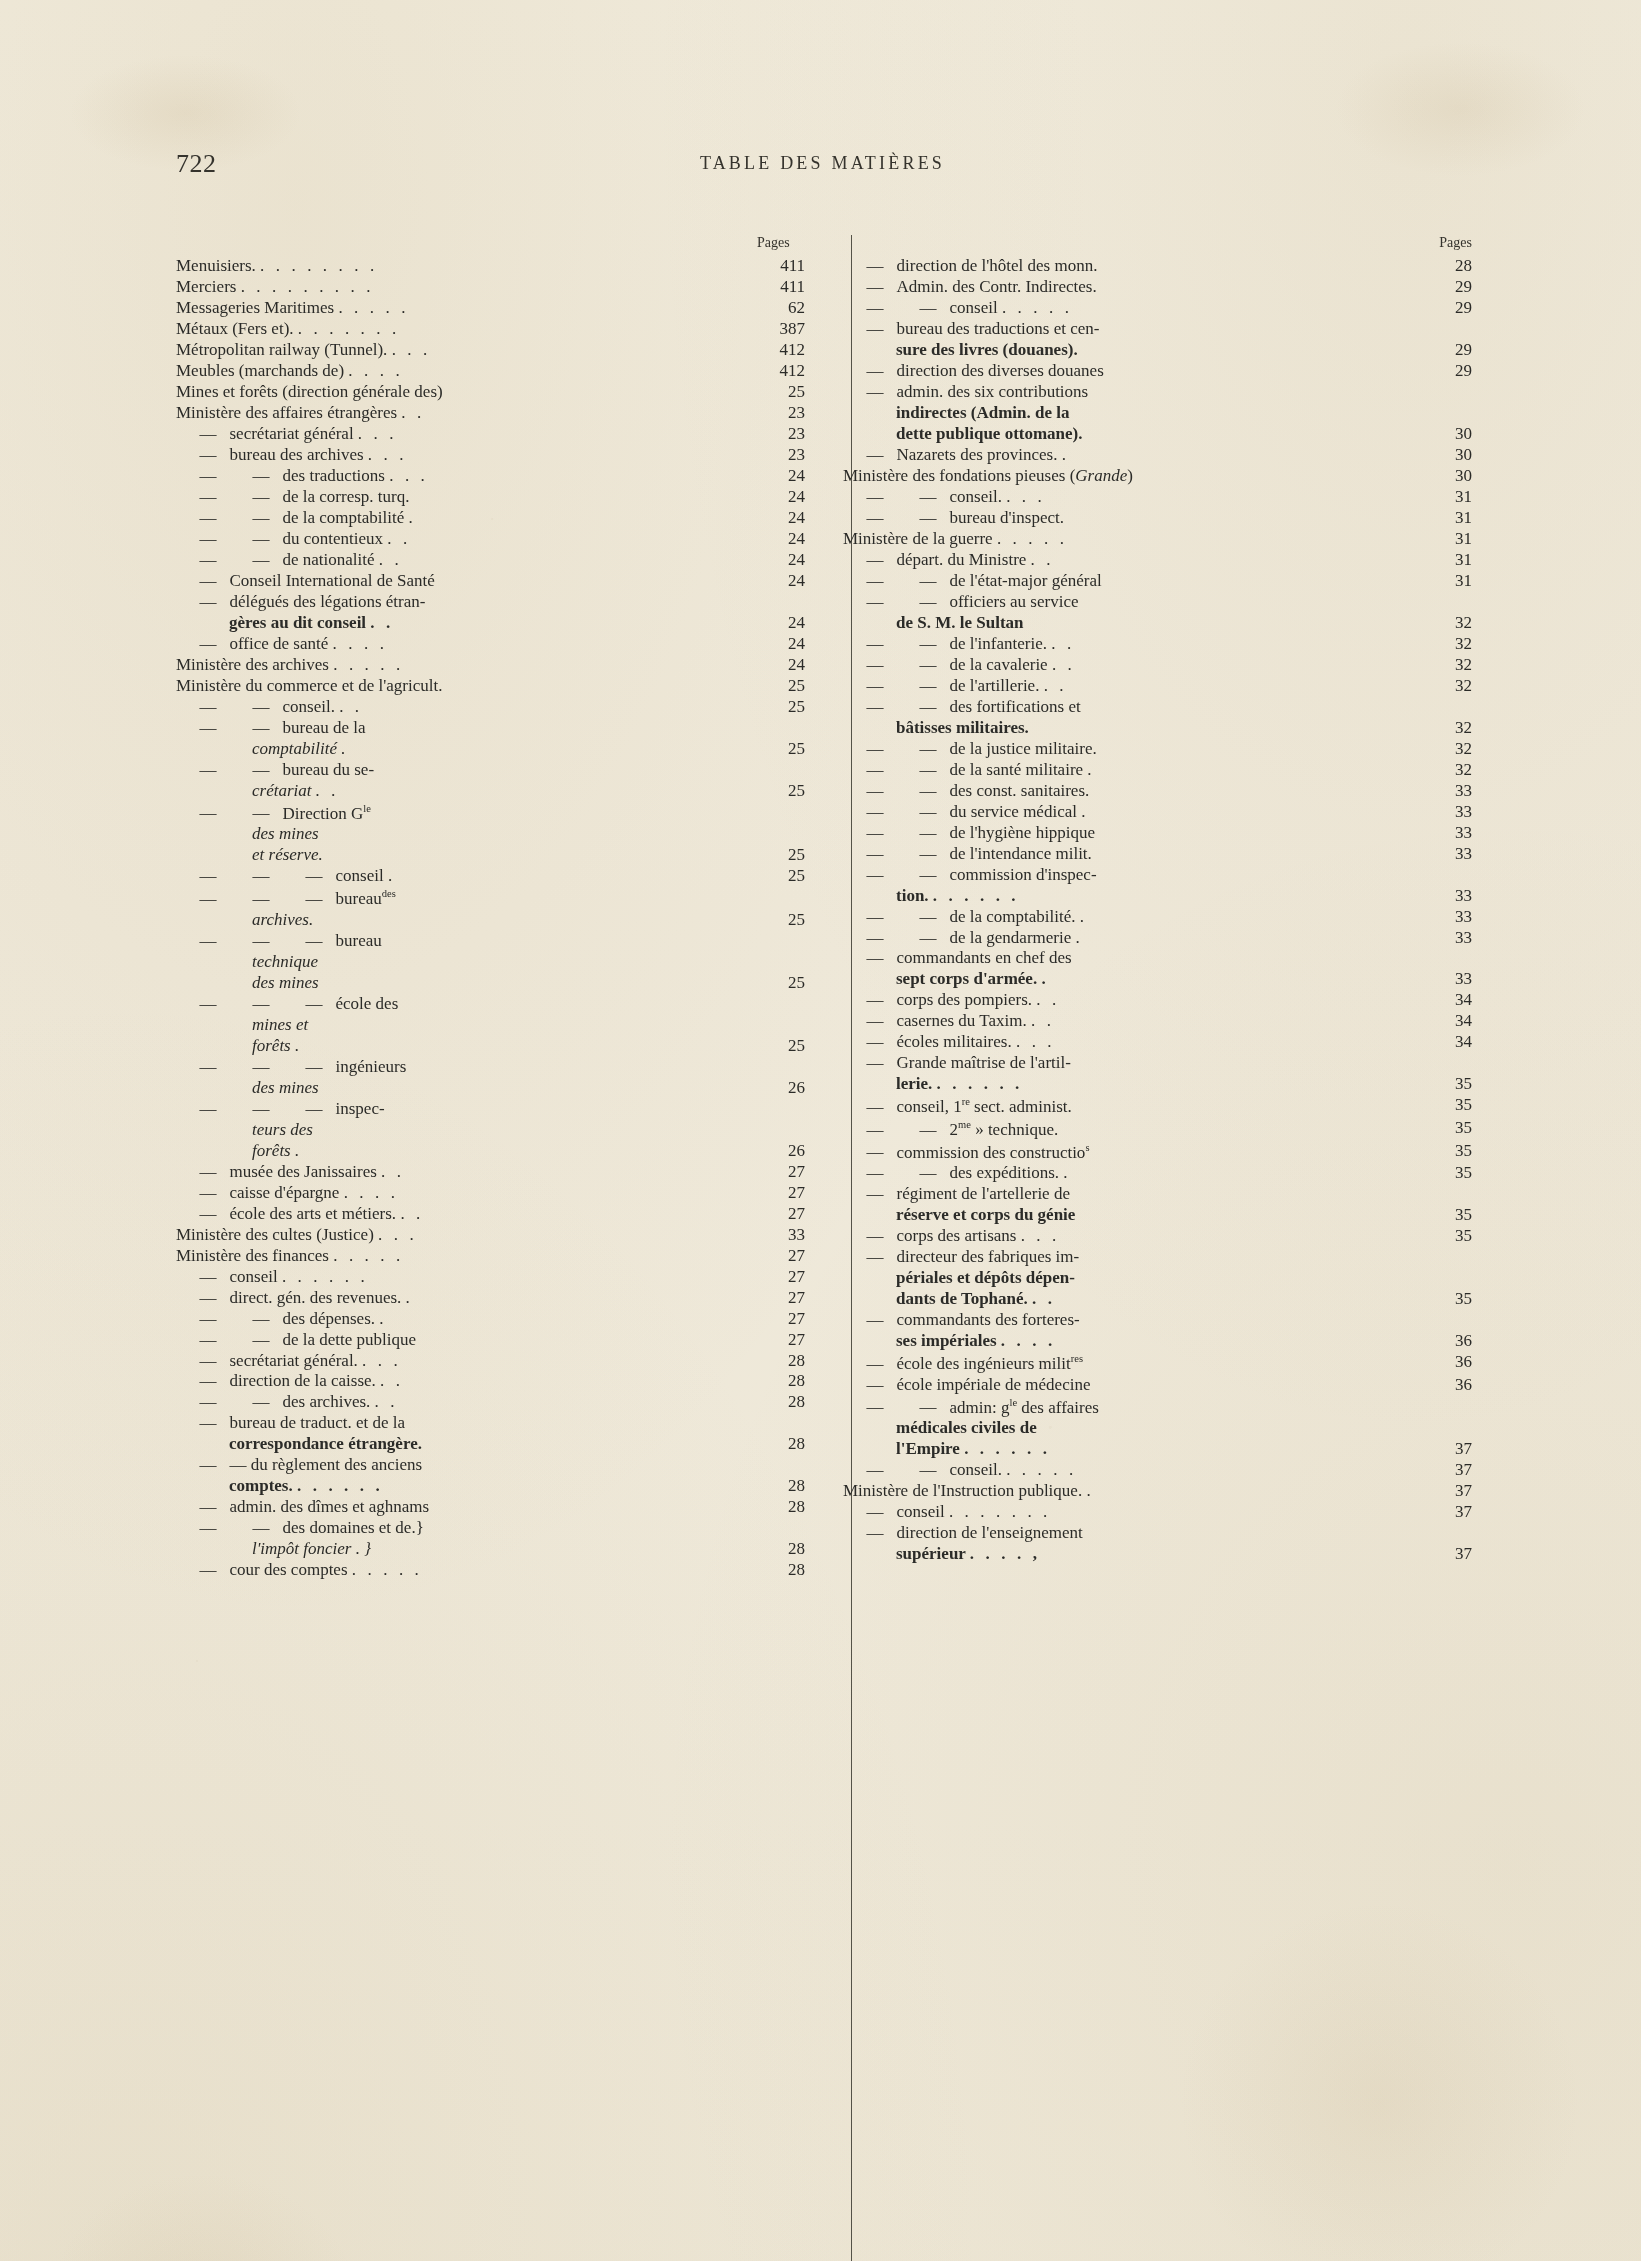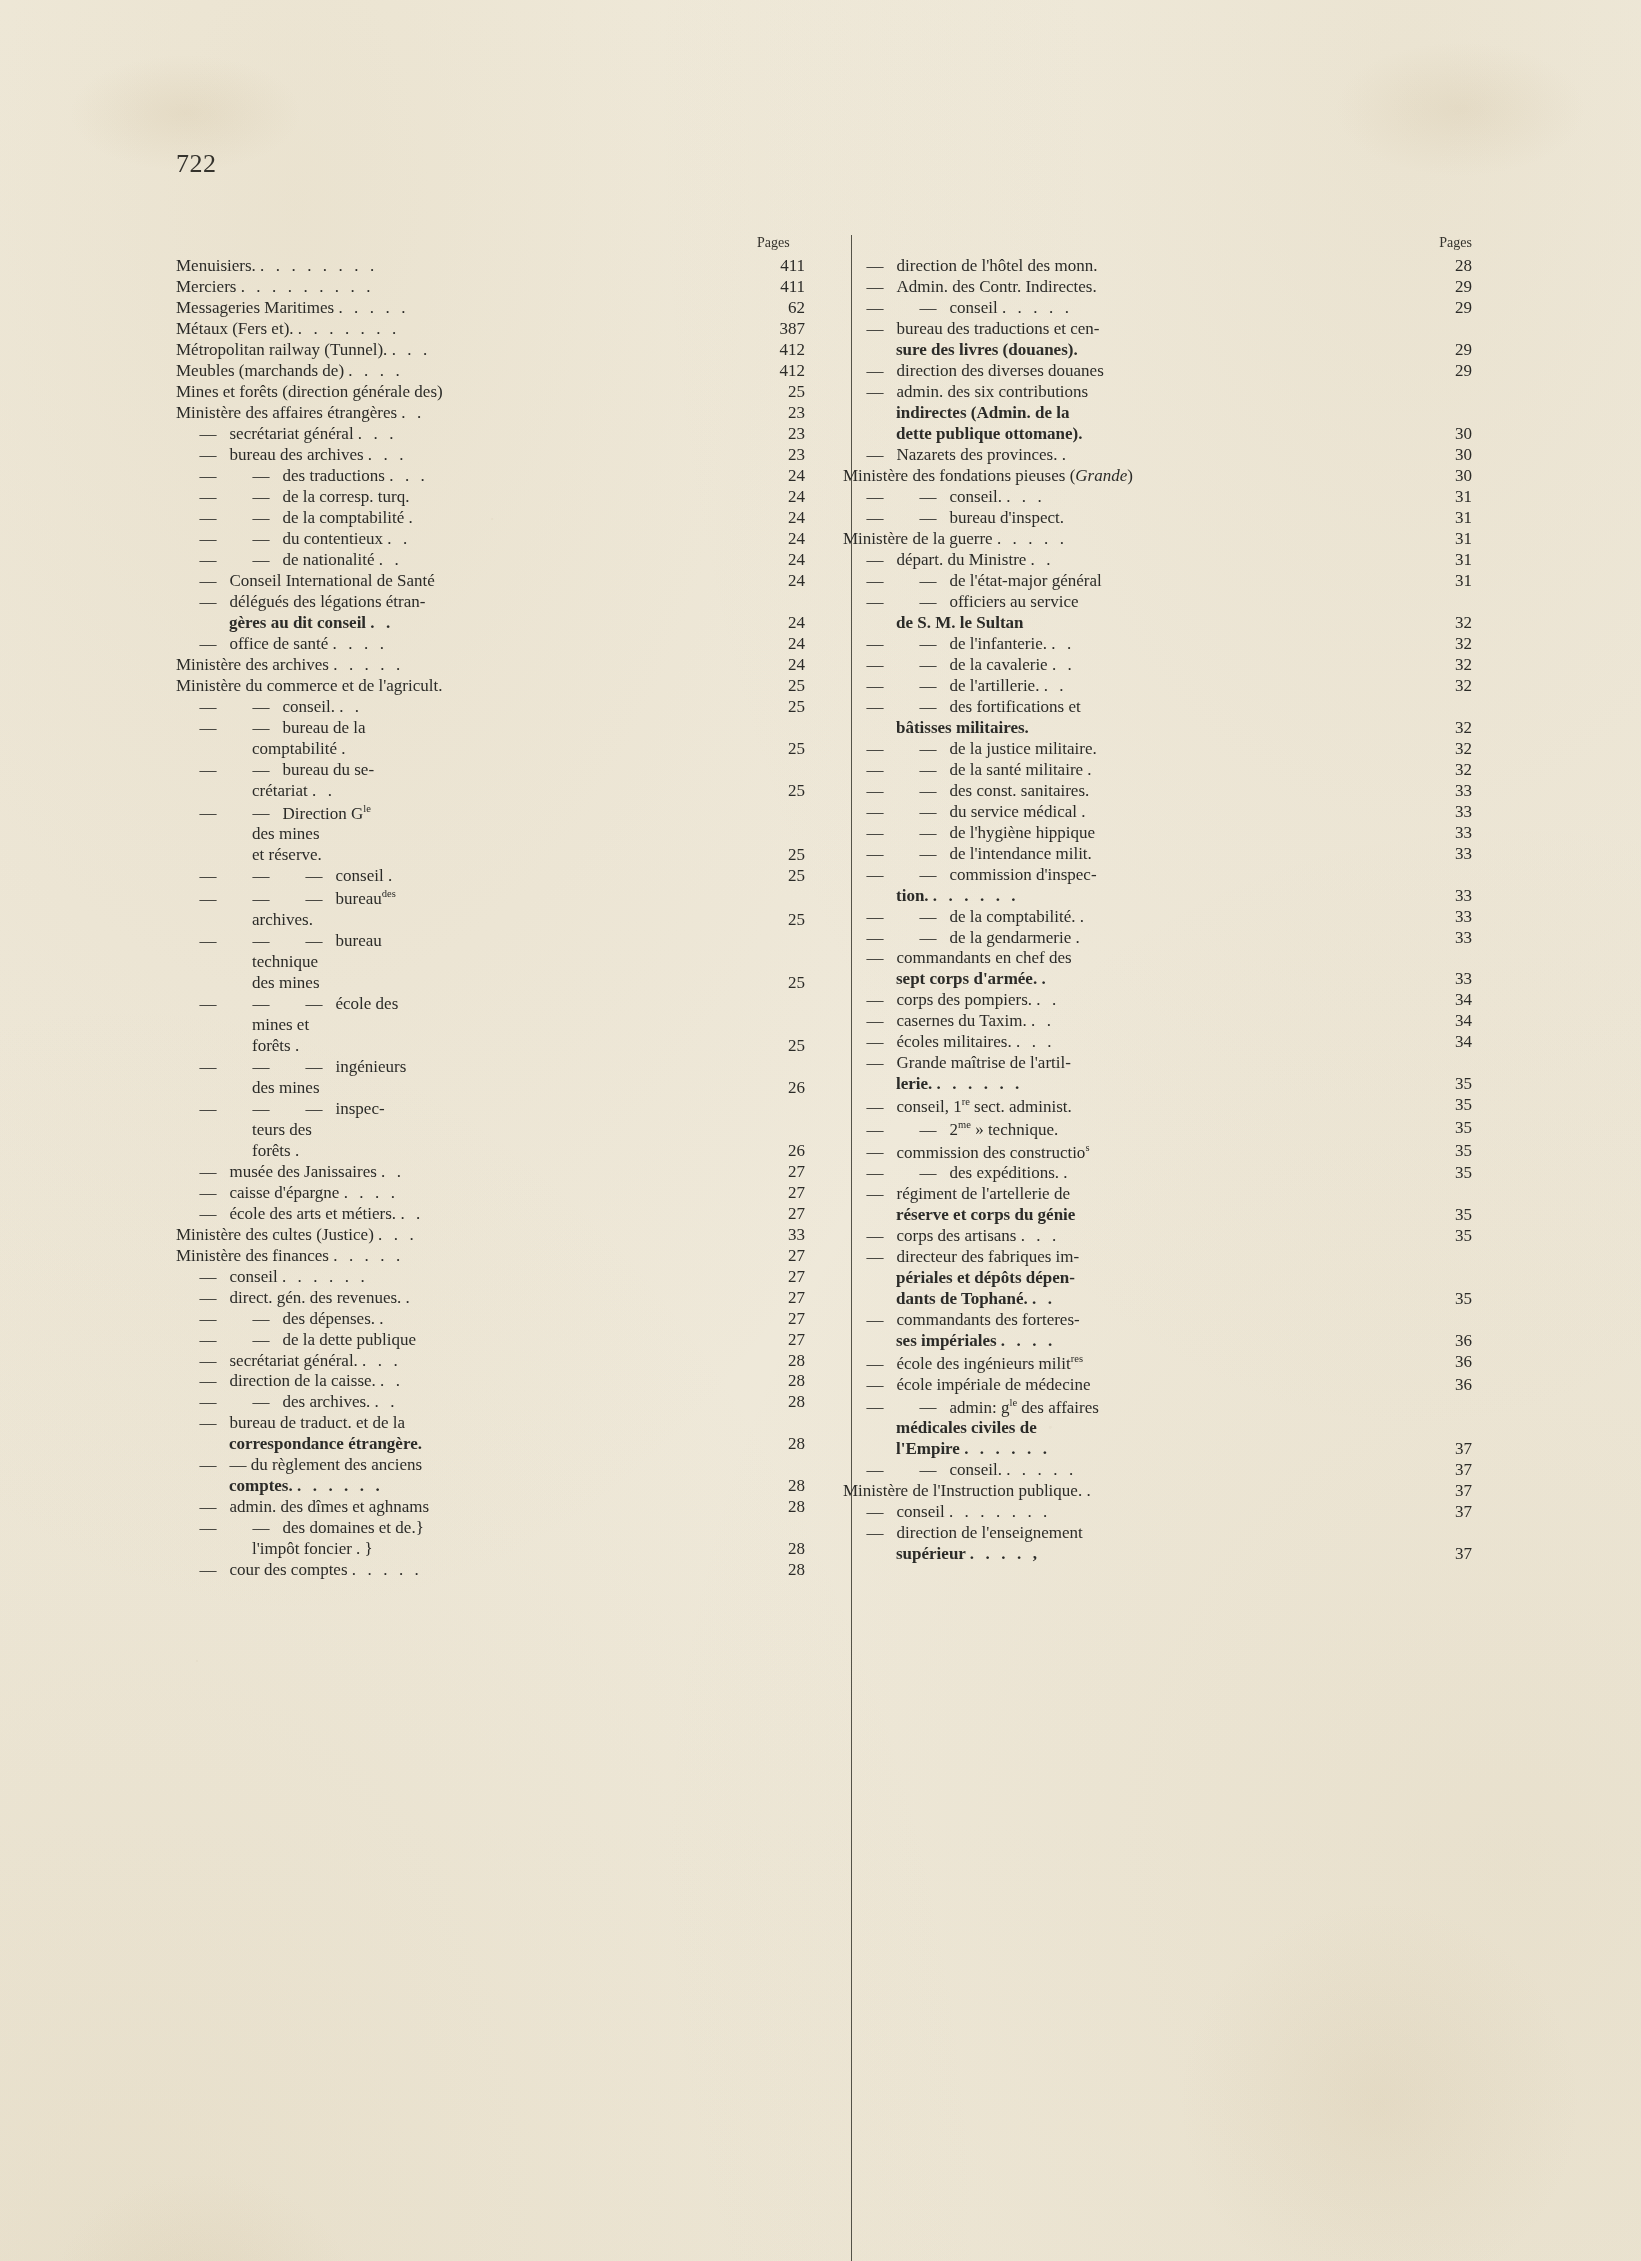--- a/index.html
+++ b/index.html
@@ -125,21 +125,21 @@
   .col.right td.pg { width: 47px; }
 
   .line {
     display: block;
     white-space: nowrap;
   }
   
   .i0 { padding-left: 0; }
   .i1 { padding-left: 23.5px; }
   .i2 { padding-left: 53px; font-weight: bold; }
-  .i3 { padding-left: 76px; }
+  .i3 { padding-left: 76px; font-style: italic; }
 
   .dash {
     display: inline-block;
     width: 20px;
   }
   .dash:before { content: "\2014"; }
 
   .lead {
     letter-spacing: 3.6px;
   }
@@ -162,20 +162,21 @@
 
 <div class="page">
 
   <div class="blot" style="left:68px;top:54px;width:235px;height:118px;background:radial-gradient(ellipse at center, rgba(178,152,106,0.13), rgba(178,152,106,0) 70%);"></div>
   <div class="blot" style="left:1334px;top:41px;width:253px;height:136px;background:radial-gradient(ellipse at center, rgba(178,152,106,0.12), rgba(178,152,106,0) 70%);"></div>
   <div class="blot" style="left:1176px;top:1899px;width:407px;height:407px;background:radial-gradient(ellipse at center, rgba(178,152,106,0.10), rgba(178,152,106,0) 70%);"></div>
   <div class="blot" style="left:45px;top:2171px;width:317px;height:271px;background:radial-gradient(ellipse at center, rgba(178,152,106,0.10), rgba(178,152,106,0) 70%);"></div>
 
   <div class="head">
     <div class="folio">722</div>
+    <div class="running-title">TABLE DES MATIÈRES</div>
   </div>
 
   <div class="rule"></div>
 
   <div class="columns">
 
     <div class="col left">
       <div class="pages-head">
         <span>Pages</span>
       </div>

